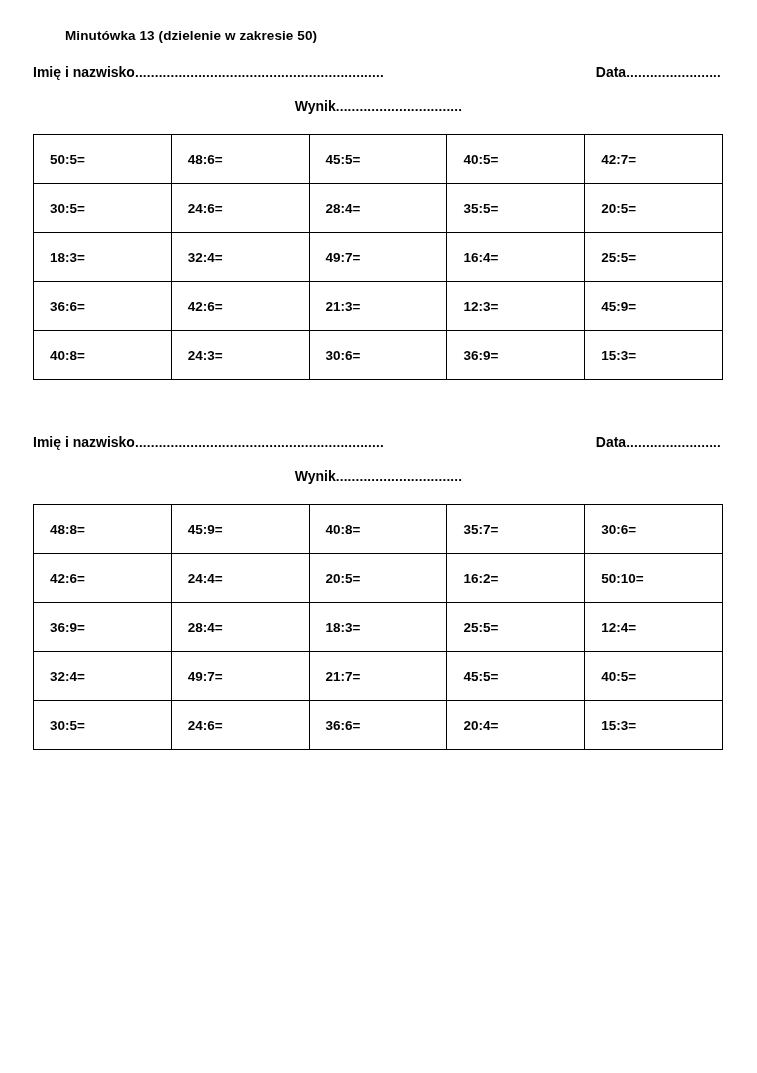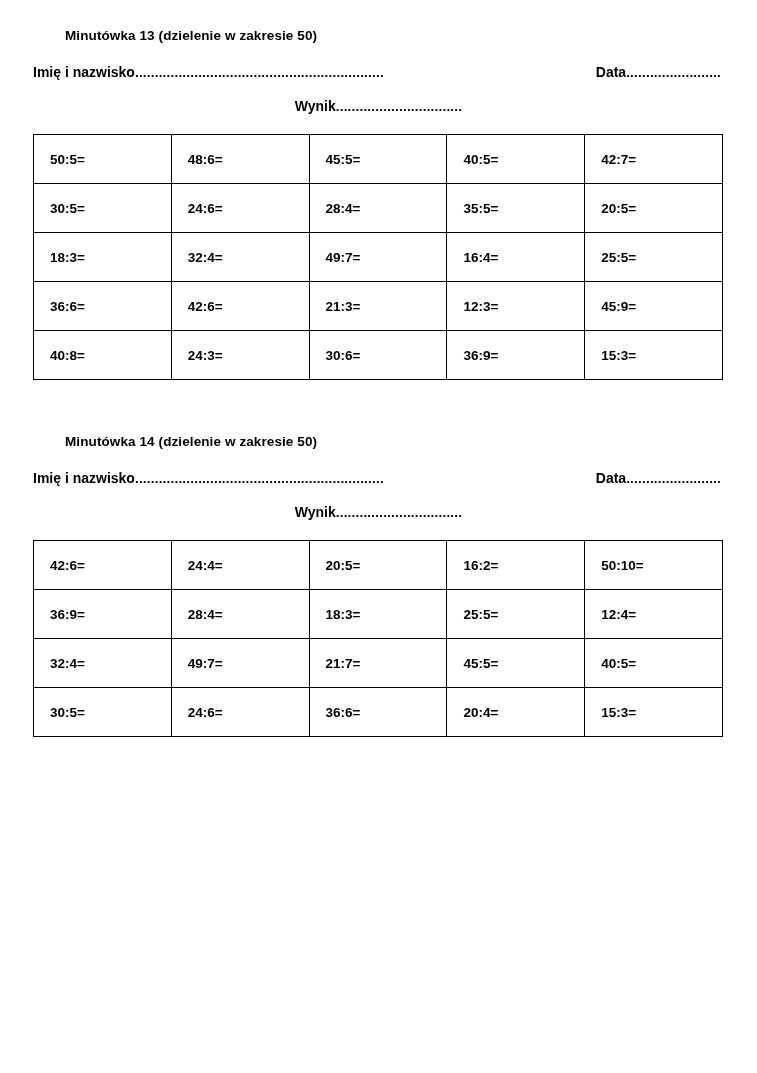--- a/index.html
+++ b/index.html
@@ -137,37 +137,43 @@
           <td>24:3=</td>
           <td>30:6=</td>
           <td>36:9=</td>
           <td>15:3=</td>
         </tr>
       </tbody>
     </table>
   </div>
 
   <div class="worksheet">
-    <div class="ws-title">Minutówka 14 (dzielenie w zakresie 50)</div>
     <div class="ws-fields">
       <div class="field-left">
         <span class="field-name">Imię i nazwisko</span>
           <span class="field-dots">...............................................................</span>
       </div>
       <div class="spacer"></div>
       <div class="field-right">
         <span class="field-name">Data</span>
           <span class="field-dots">........................</span>
       </div>
     </div>
     <div class="ws-result">
       <span class="field-name">Wynik</span><span class="field-dots">................................</span>
     </div>
     <table class="grid">
       <tbody>
+        <tr>
+          <td>48:8=</td>
+          <td>45:9=</td>
+          <td>40:8=</td>
+          <td>35:7=</td>
+          <td>30:6=</td>
+        </tr>
         <tr>
           <td>42:6=</td>
           <td>24:4=</td>
           <td>20:5=</td>
           <td>16:2=</td>
           <td>50:10=</td>
         </tr>
         <tr>
           <td>36:9=</td>
           <td>28:4=</td>

